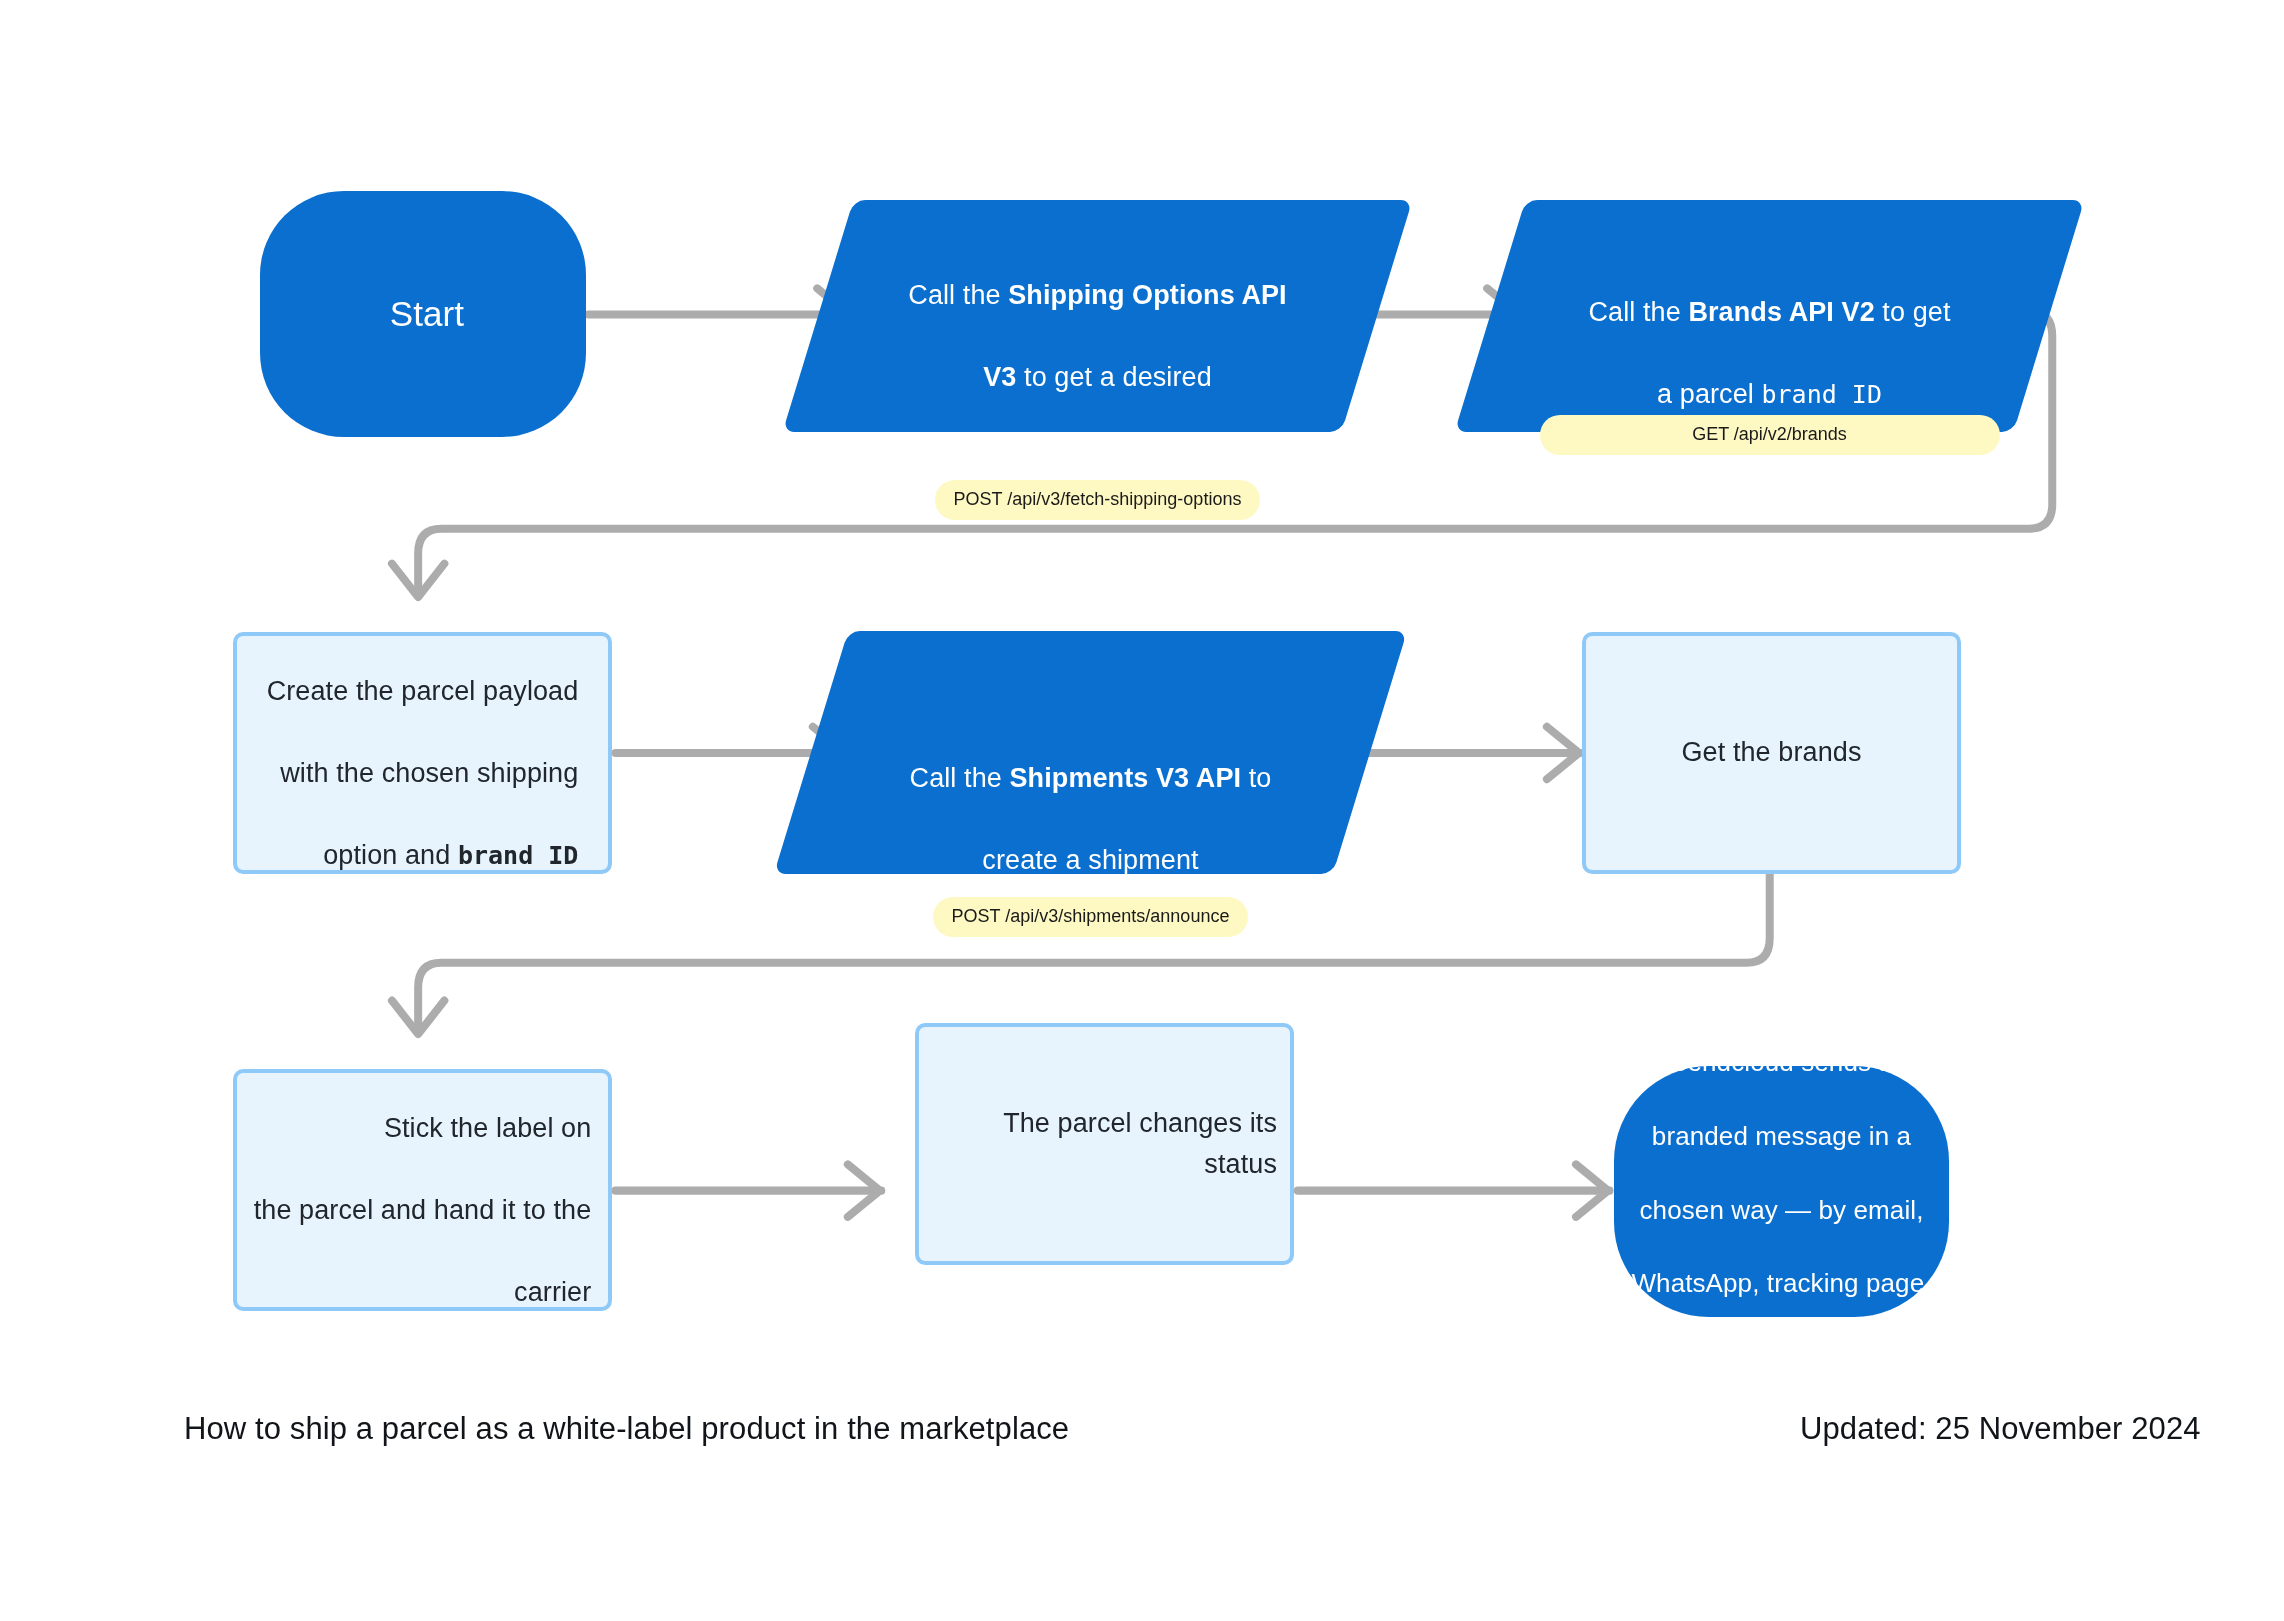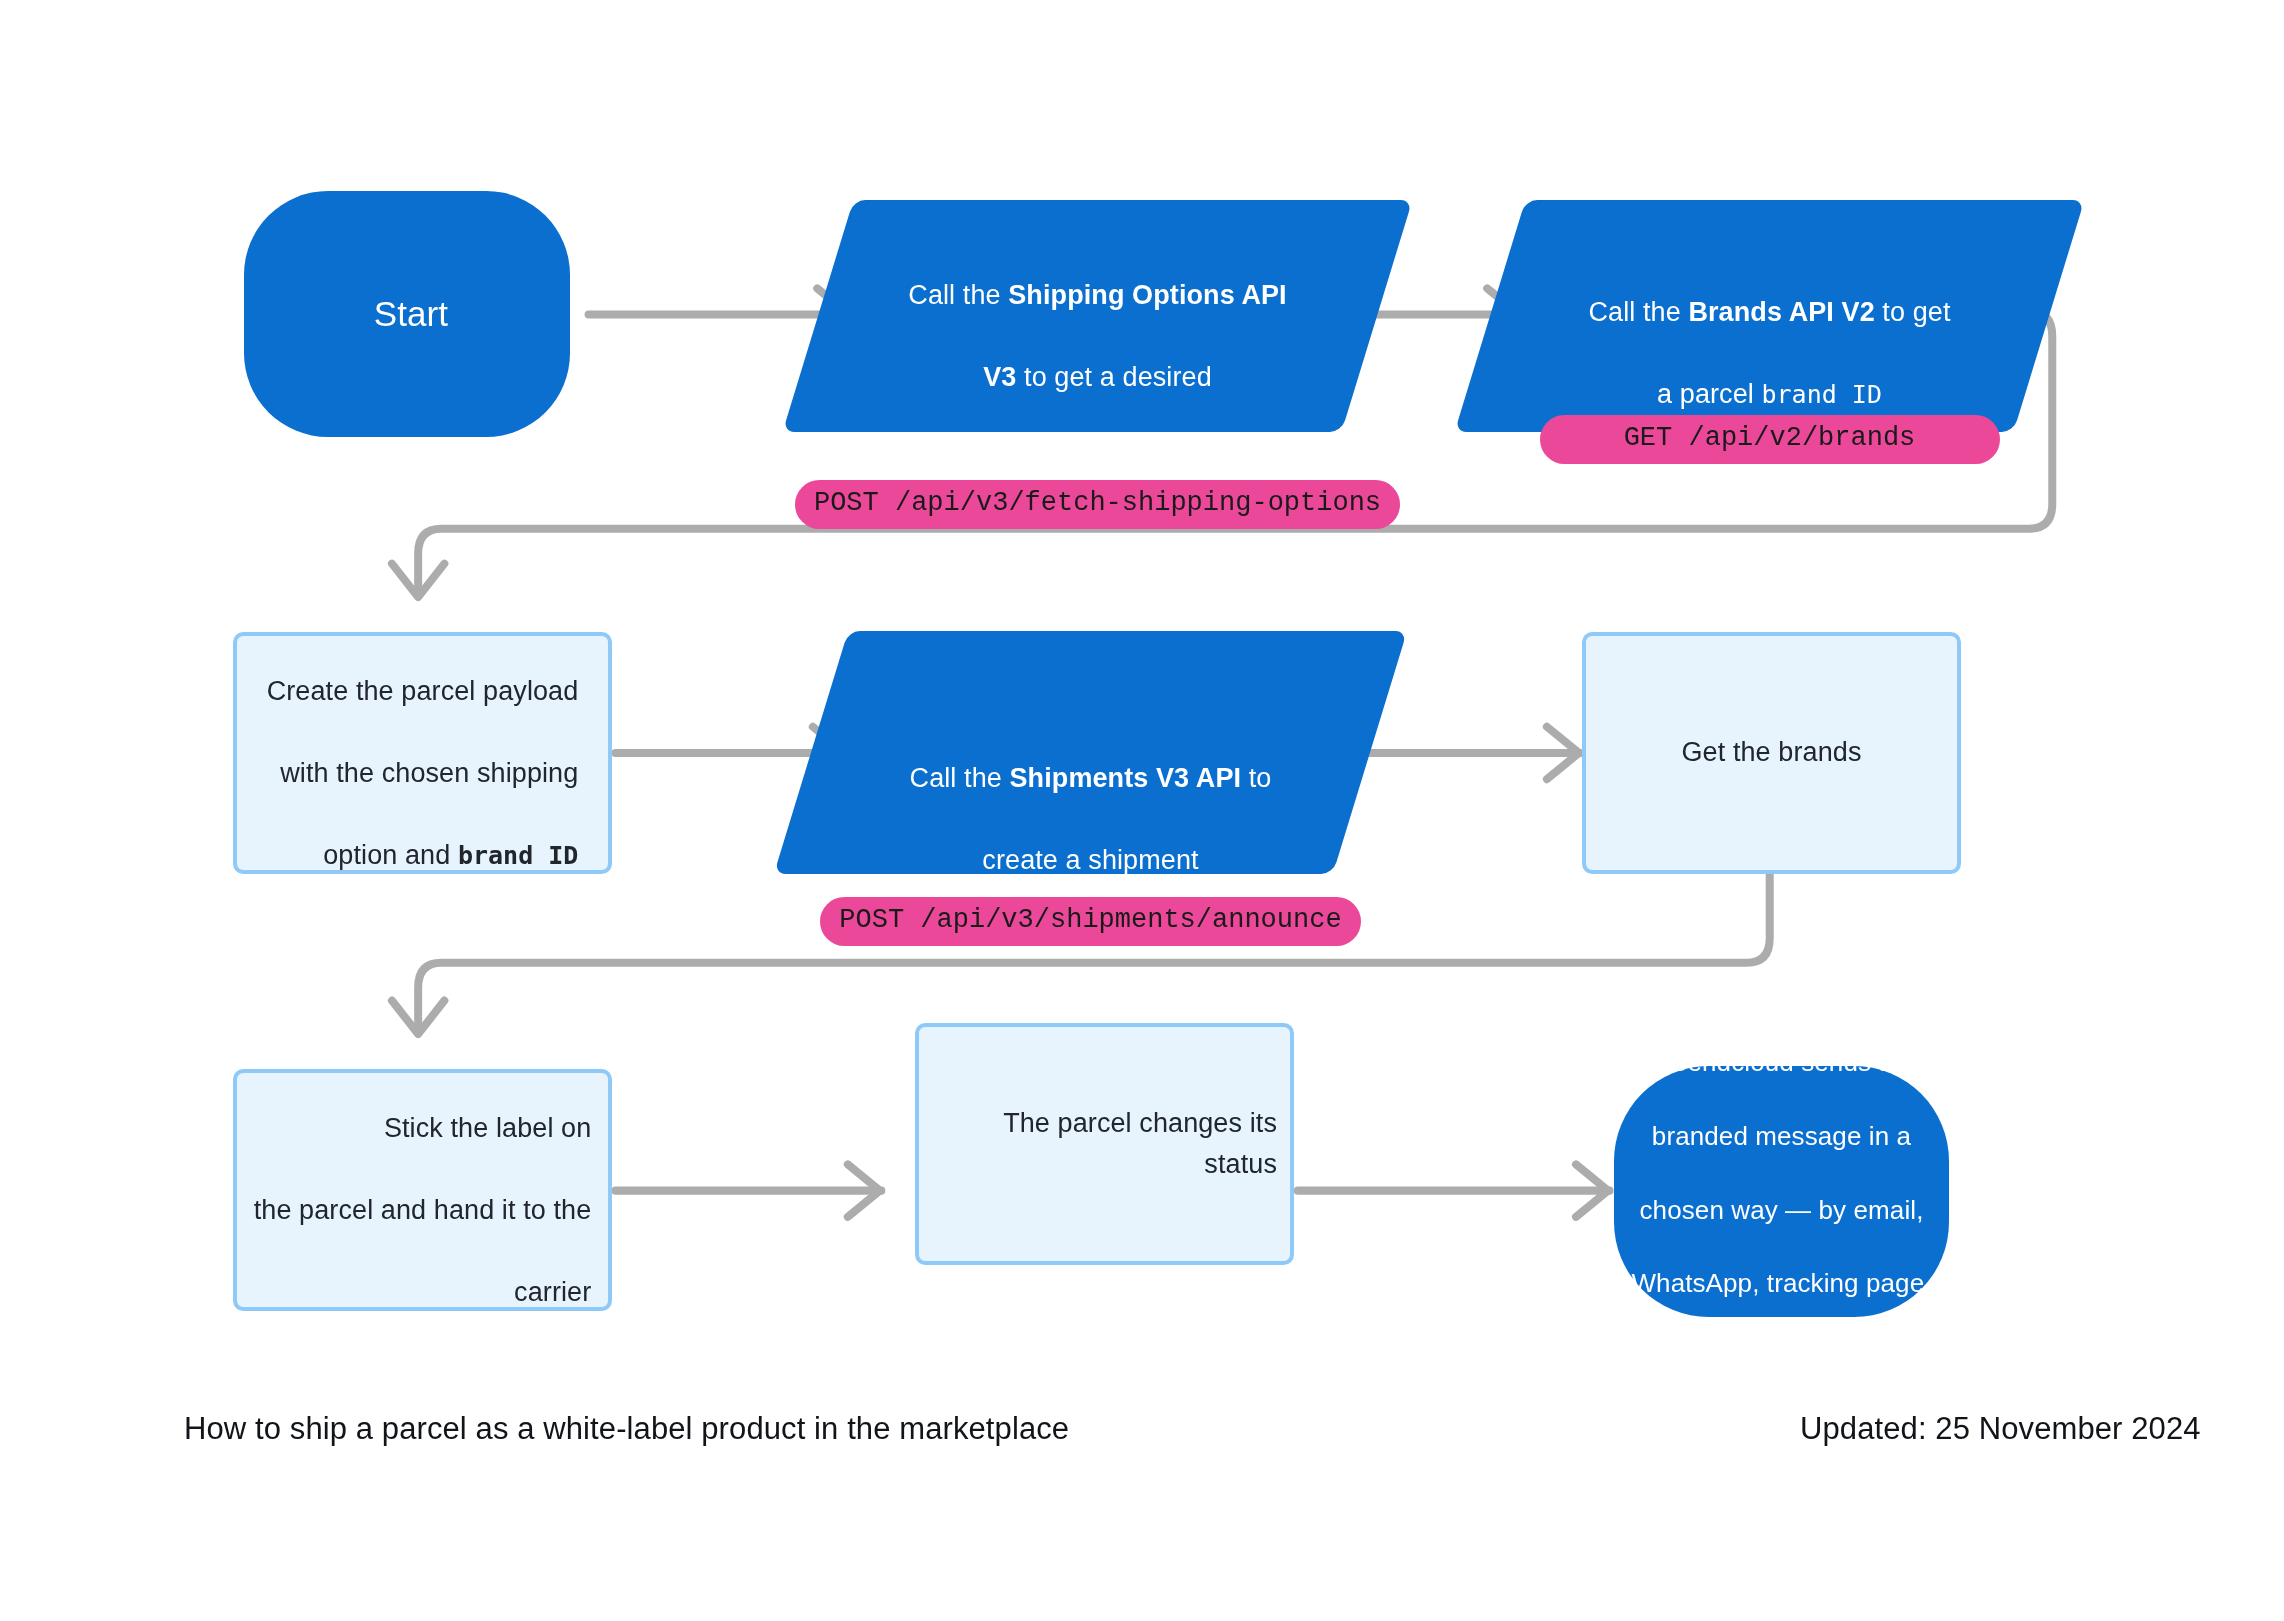--- a/index.html
+++ b/index.html
@@ -113,25 +113,25 @@
   }
   .node-text .monob {
     font-family: "DejaVu Sans Mono", "Liberation Mono", monospace;
     font-size: 25px;
     font-weight: 700;
     letter-spacing: 0px;
   }
 
   
   .endpoint {
-    background: #ec4899;
+    background: #fef9c3;
     color: #1a1a1a;
     border-radius: 728px;
-    font-family: Liberation Mono, monospace;
-    font-size: 27px;
+    font-family: Liberation Sans, sans-serif;
+    font-size: 18px;
     line-height: 1;
     padding: 10.2px 19px 11.7px;
     text-align: center;
     white-space: nowrap;
     display: inline-block;
   }
 
   
   .footer-text {
     position: absolute;
@@ -182,21 +182,21 @@
       <path d="M 538 1374 L 574 1420 L 610 1374"></path>
 
       <path d="M 845 1635 L 1210 1635"></path>
       <path d="M 1164 1599 L 1208 1635 L 1164 1671"></path>
 
       <path d="M 1782 1635 L 2210 1635"></path>
       <path d="M 2164 1599 L 2208 1635 L 2164 1671"></path>
     </g>
   </svg>
 
-  <div class="node terminator" style="left:244px; top:191px; width:326px; height:246px;padding-left:8px;">
+  <div class="node terminator" style="left:260px; top:191px; width:326px; height:246px;padding-left:8px;">
     <div class="node-text" style="font-size:35px;">Start</div>
   </div>
 
   <div class="node api" style="left:818px; top:200px; width:559px; height:232px;">
     <div class="skewbg"></div>
     <div class="api-inner" style="padding-top:34px;">
       <div class="node-text">
         <span>Call the </span><b>Shipping Options API</b><br>
         <b>V3</b><span> to get a desired</span><br>
         <span class="mono">ShippingOption</span>

